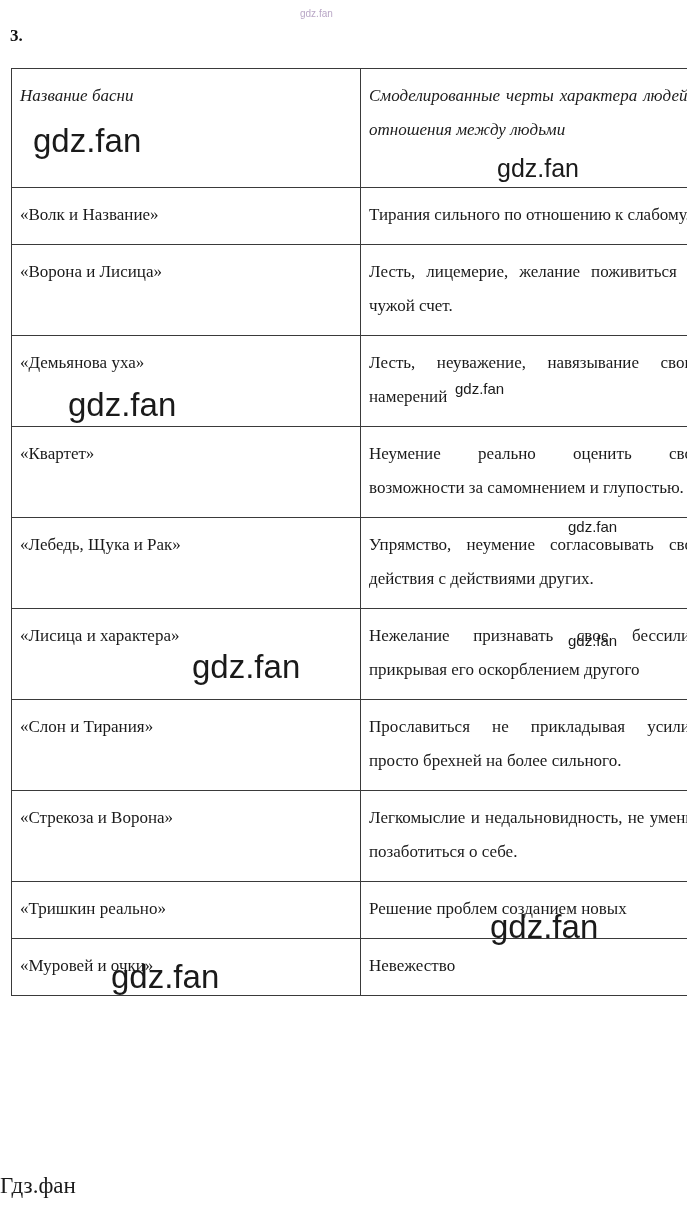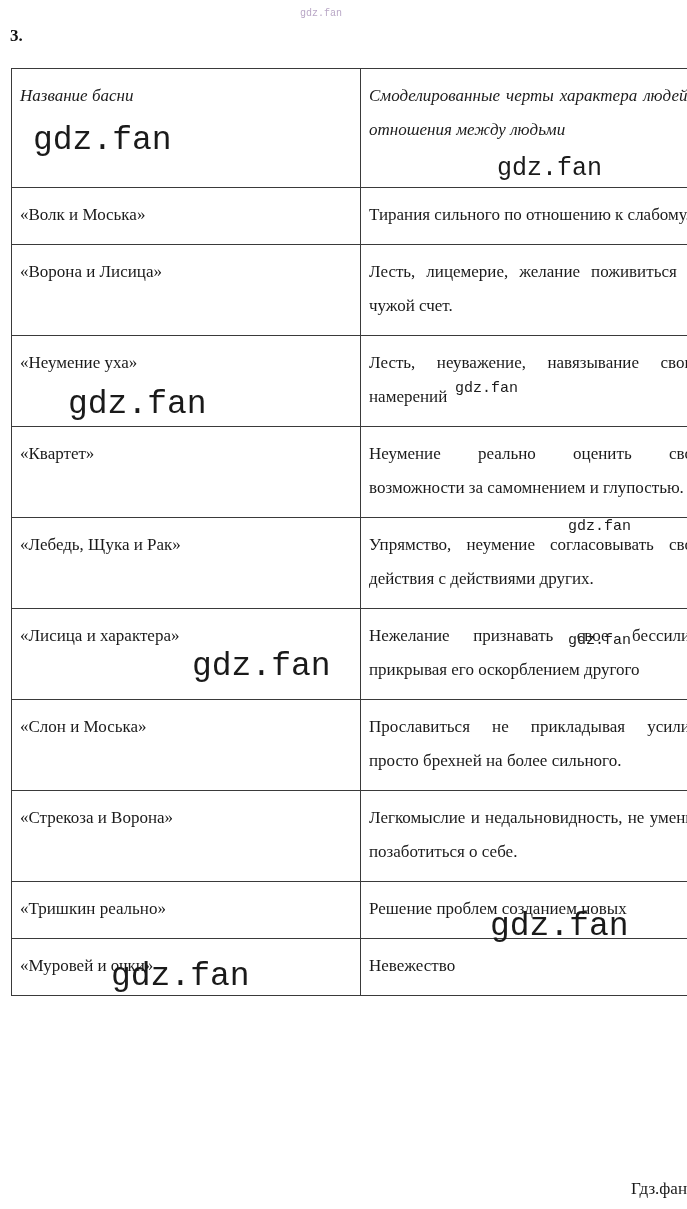--- a/index.html
+++ b/index.html
@@ -61,21 +61,21 @@
   }
   .cell-inner {
     display: block;
   }
   .row-head td { height: 96px; }
 
   
   .wm {
     position: absolute;
     color: #1a1a1a;
-    font-family: Liberation Mono, monospace;
+    font-family: Liberation Sans, sans-serif;
     white-space: nowrap;
     pointer-events: none;
   }
   .wm-big {
     font-size: 33px;
     letter-spacing: 0px;
   }
   .wm-mid {
     font-size: 25px;
   }
@@ -84,22 +84,22 @@
   }
   .wm-tiny {
     font-size: 10px;
     color: #b9a7c6;
   }
   .footer-wm {
     position: absolute;
     left: 0;
     right: 0;
     bottom: 10px;
-    text-align: right;
-    font-size: 17px;
+    text-align: left;
+    font-size: 23px;
     color: #1a1a1a;
     font-family: "Liberation Serif", serif;
   }
 </style>
 </head>
 <body>
 
 <div class="page">
 
   <div class="task-number">3.</div>
@@ -110,39 +110,39 @@
         <td class="col-left head-cell">
           <span class="cell-inner">Название басни</span>
         </td>
         <td class="col-right head-cell justify-head">
           <span class="cell-inner">Смоделированные черты характера людей и отношения между людьми</span>
         </td>
       </tr>
 
       <tr>
         <td class="col-left">
-          <span class="cell-inner">«Волк и Моська»</span>
+          <span class="cell-inner">«Волк и Название»</span>
         </td>
         <td class="col-right justify">
           <span class="cell-inner">Тирания сильного по отношению к слабому.</span>
         </td>
       </tr>
 
       <tr>
         <td class="col-left">
           <span class="cell-inner">«Ворона и Лисица»</span>
         </td>
         <td class="col-right justify">
           <span class="cell-inner">Лесть, лицемерие, желание поживиться за чужой счет.</span>
         </td>
       </tr>
 
       <tr>
         <td class="col-left">
-          <span class="cell-inner">«Неумение уха»</span>
+          <span class="cell-inner">«Демьянова уха»</span>
         </td>
         <td class="col-right justify">
           <span class="cell-inner">Лесть, неуважение, навязывание своих намерений</span>
         </td>
       </tr>
 
       <tr>
         <td class="col-left">
           <span class="cell-inner">«Квартет»</span>
         </td>
@@ -164,21 +164,21 @@
         <td class="col-left">
           <span class="cell-inner">«Лисица и характера»</span>
         </td>
         <td class="col-right justify">
           <span class="cell-inner">Нежелание признавать свое бессилие, прикрывая его оскорблением другого</span>
         </td>
       </tr>
 
       <tr>
         <td class="col-left">
-          <span class="cell-inner">«Слон и Моська»</span>
+          <span class="cell-inner">«Слон и Тирания»</span>
         </td>
         <td class="col-right justify">
           <span class="cell-inner">Прославиться не прикладывая усилия, просто брехней на более сильного.</span>
         </td>
       </tr>
 
       <tr>
         <td class="col-left">
           <span class="cell-inner">«Стрекоза и Ворона»</span>
         </td>

